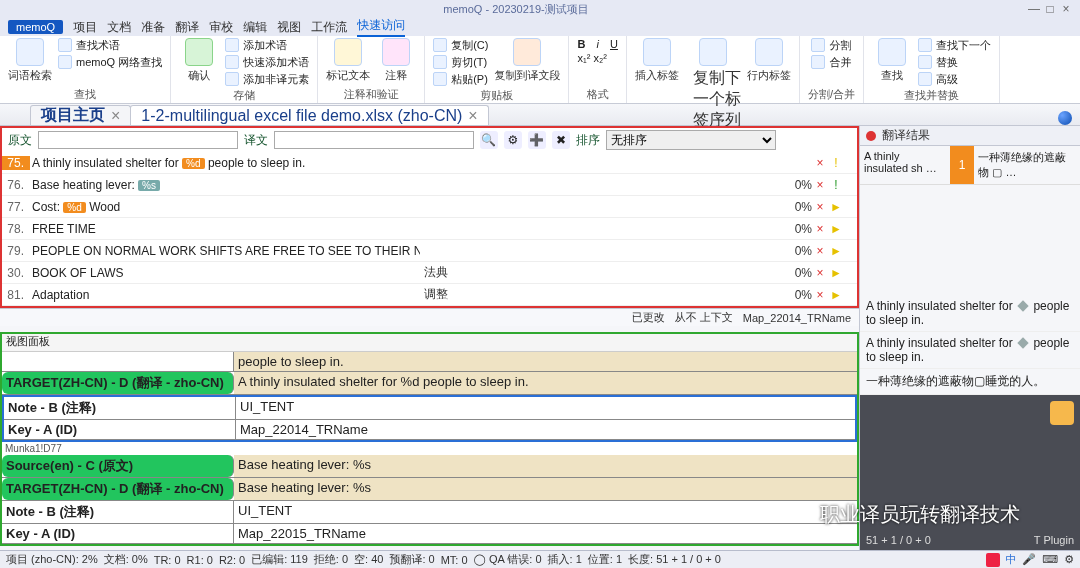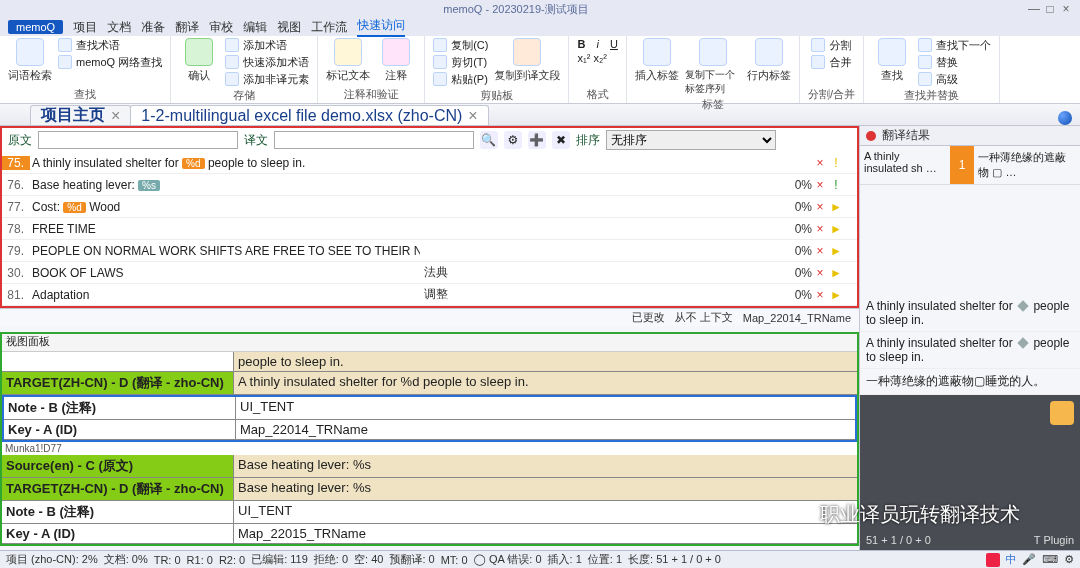--- a/index.html
+++ b/index.html
@@ -45,21 +45,21 @@
 .row .flag2.grn { color:#2a9b2a; }
 .row0 .rn { background:#f28c1e; color:#fff; }
 .tag { background:#f28c1e; color:#fff; padding:0 4px; border-radius:2px; font-size:10px; }
 .tagg { background:#7aa; color:#fff; padding:0 4px; border-radius:2px; font-size:10px; }
 .statusbar2 { height:18px; background:#f7f8fb; border-top:1px solid #c3c7d3; display:flex; align-items:center; justify-content:flex-end; gap:10px; padding:0 8px; font-size:11px; color:#333; }
 .viewpanel { border:2px solid #2fa82f; margin-top:6px; background:#fff; }
 .vp-title { height:18px; background:#f5f5f5; border-bottom:1px solid #ccc; padding-left:4px; font-size:11px; }
 .vprow { display:flex; border-bottom:1px solid #888; font-size:13px; }
 .vprow .k { width:232px; padding:2px 4px; font-weight:bold; border-right:1px solid #888; }
 .vprow .v { flex:1; padding:2px 4px; }
-.vprow.green .k { background:#84cc16; }
+.vprow.green .k { background:#22c55e;border-radius:6px; }
 .vprow.tan .v { background:#efe3c4; }
 .bluebox { border:2px solid #2a6fd6; }
 .munka { font-size:10px; color:#555; padding:1px 3px; }
 .right .hdr { height:20px; background:#eef0f6; border-bottom:1px solid #c3c7d3; display:flex; align-items:center; padding:0 6px; font-size:12px; color:#333; }
 .tm-hit { display:flex; border-bottom:1px solid #ddd; }
 .tm-hit .tm-src { width:90px; padding:4px; font-size:11px; }
 .tm-hit .tm-score { width:24px; background:#f28c1e; color:#fff; display:flex; align-items:center; justify-content:center; font-size:12px; }
 .tm-hit .tm-tgt { flex:1; padding:4px; font-size:11px; }
 .preview { padding:4px 6px; font-size:12px; border-bottom:1px solid #eee; }
 .diamond { display:inline-block; width:8px; height:8px; background:#9aa; transform:rotate(45deg); margin:0 3px; }
@@ -189,21 +189,21 @@
     </div>
 
   <div class="rgroup">
       <div class="top">
     <div class="rbig">
           <div class="ico"></div>
           <div class="cap">插入标签</div>
         </div>
     <div class="rbig">
           <div class="ico"></div>
-          <div class="cap" style="font-size:10px;max-width:56px;text-align:left;">复制下一个标签序列</div>
+          <div class="cap" style="font-size:16px;max-width:56px;text-align:right;">复制下一个标签序列</div>
         </div>
     <div class="rbig">
           <div class="ico"></div>
           <div class="cap">行内标签</div>
         </div>
   </div>
       <div class="lbl">标签</div>
     </div>
 
   <div class="rgroup">

